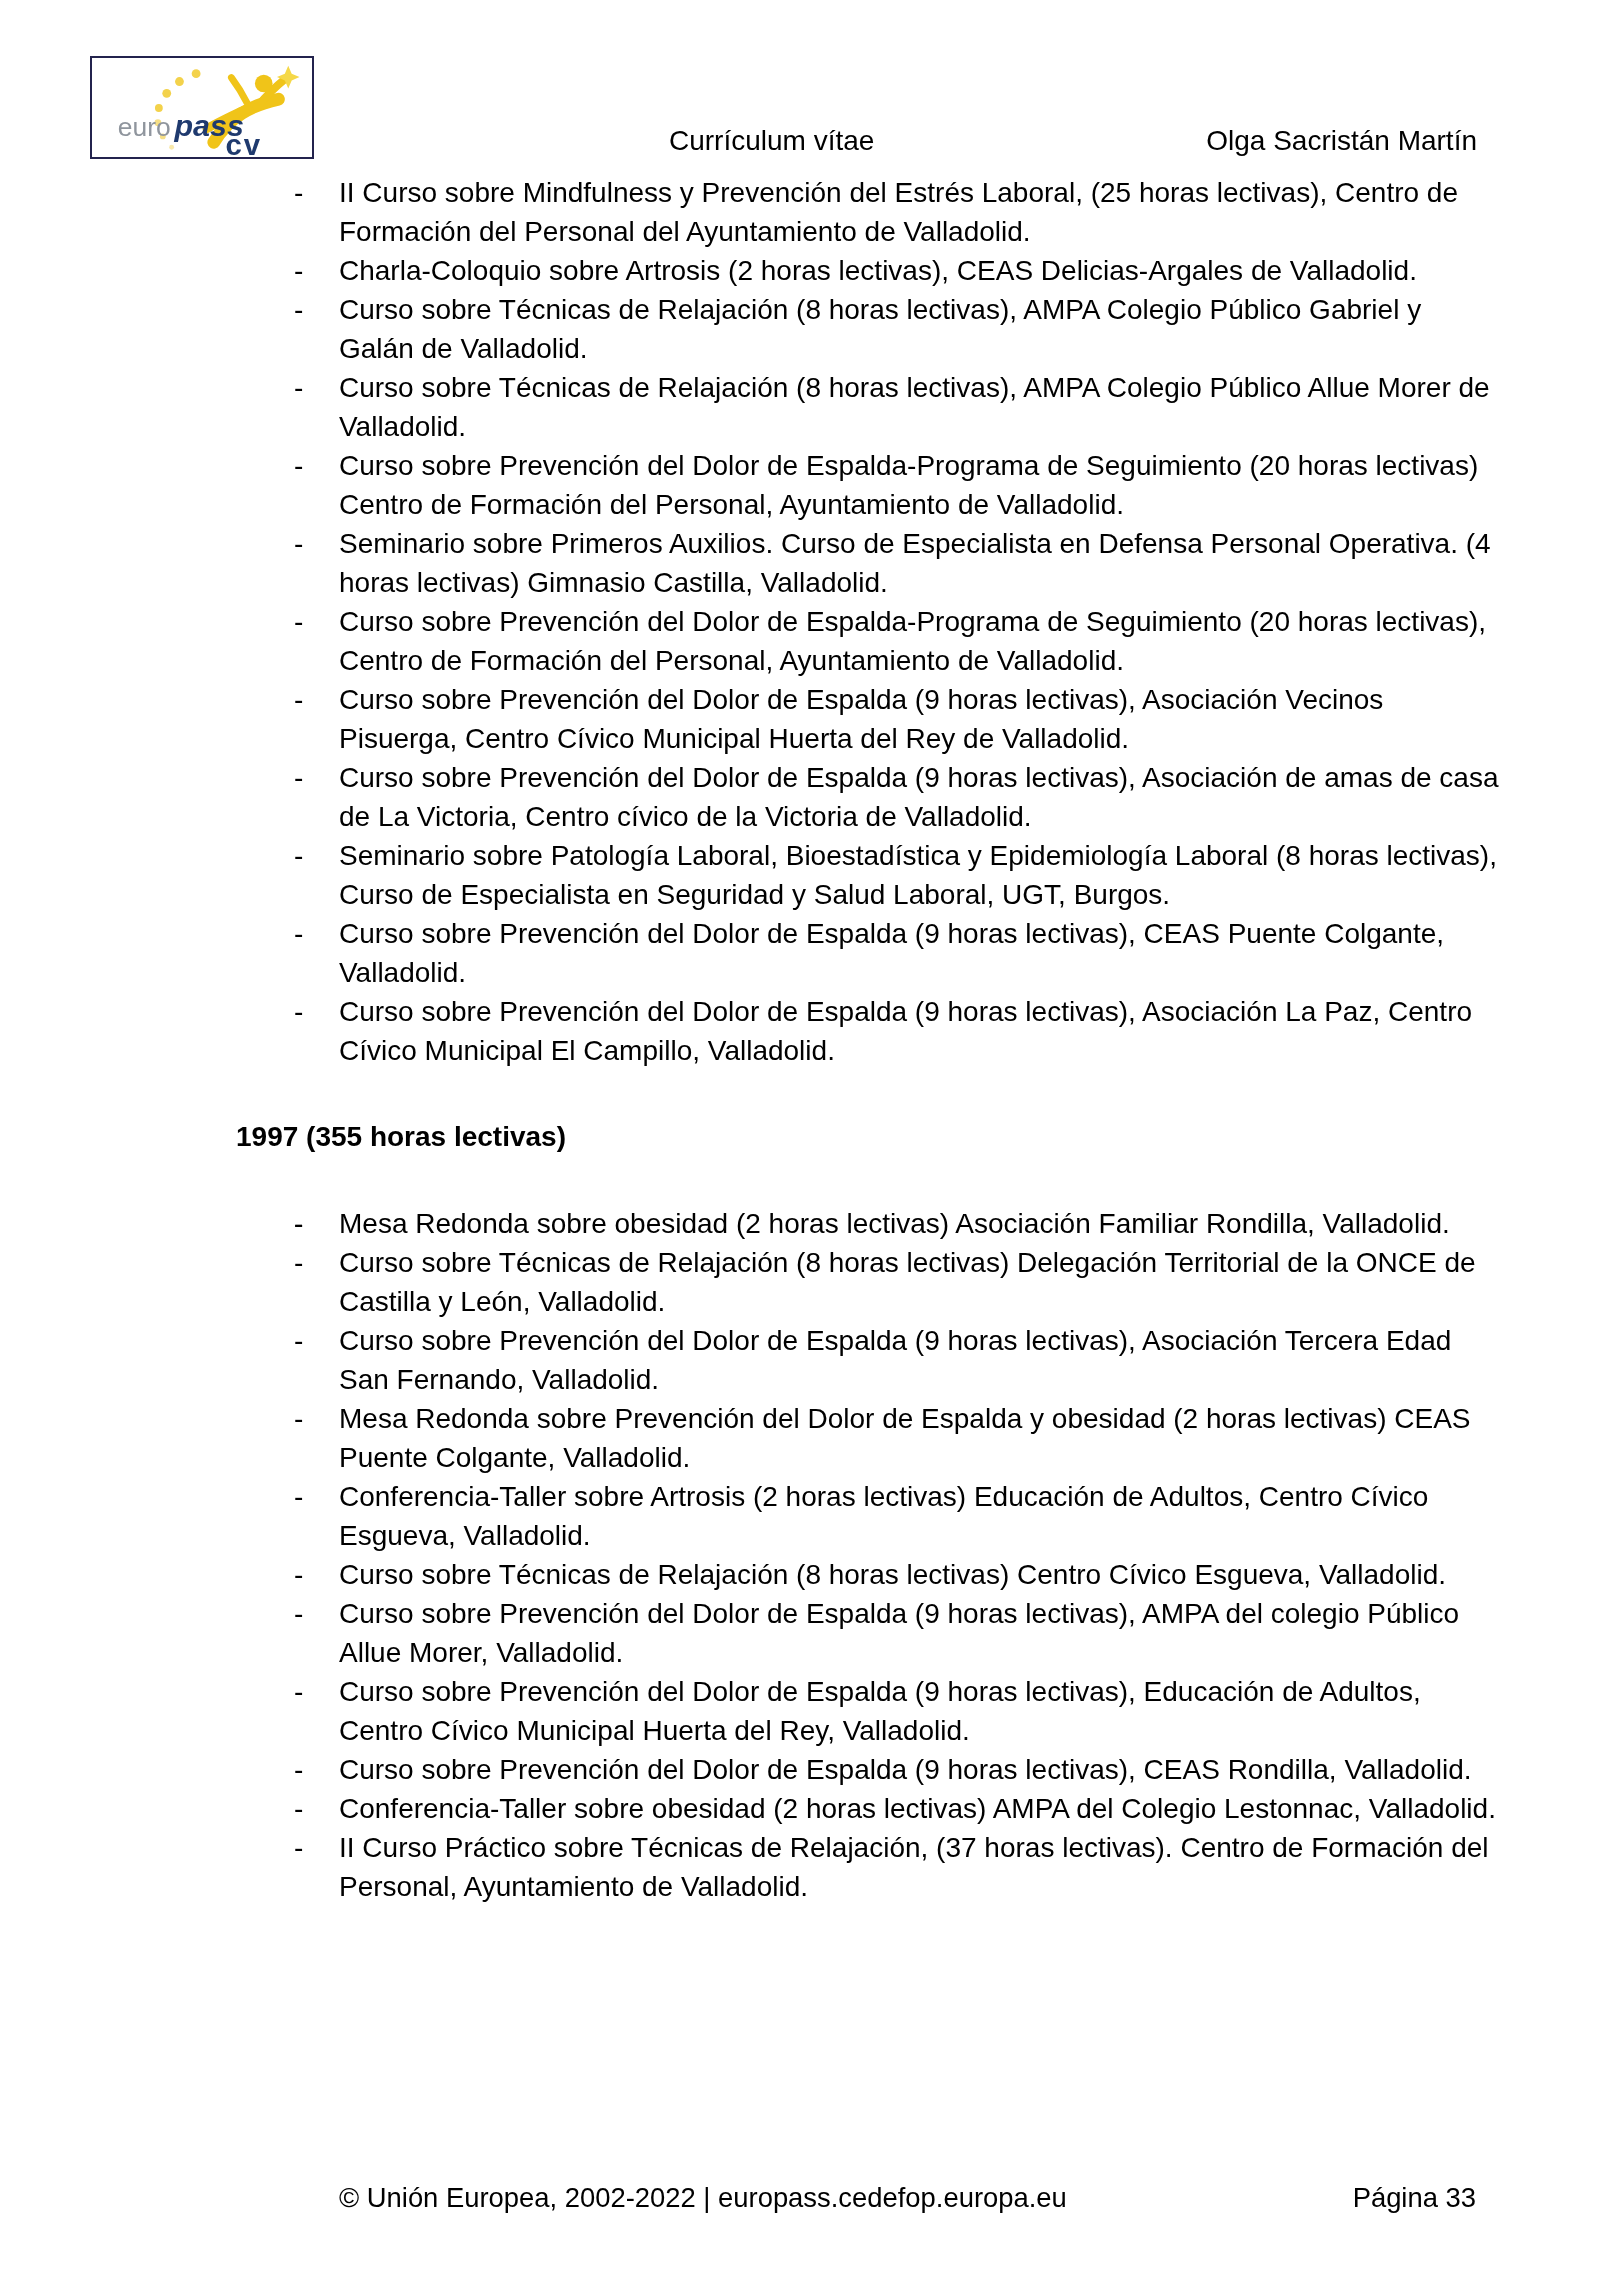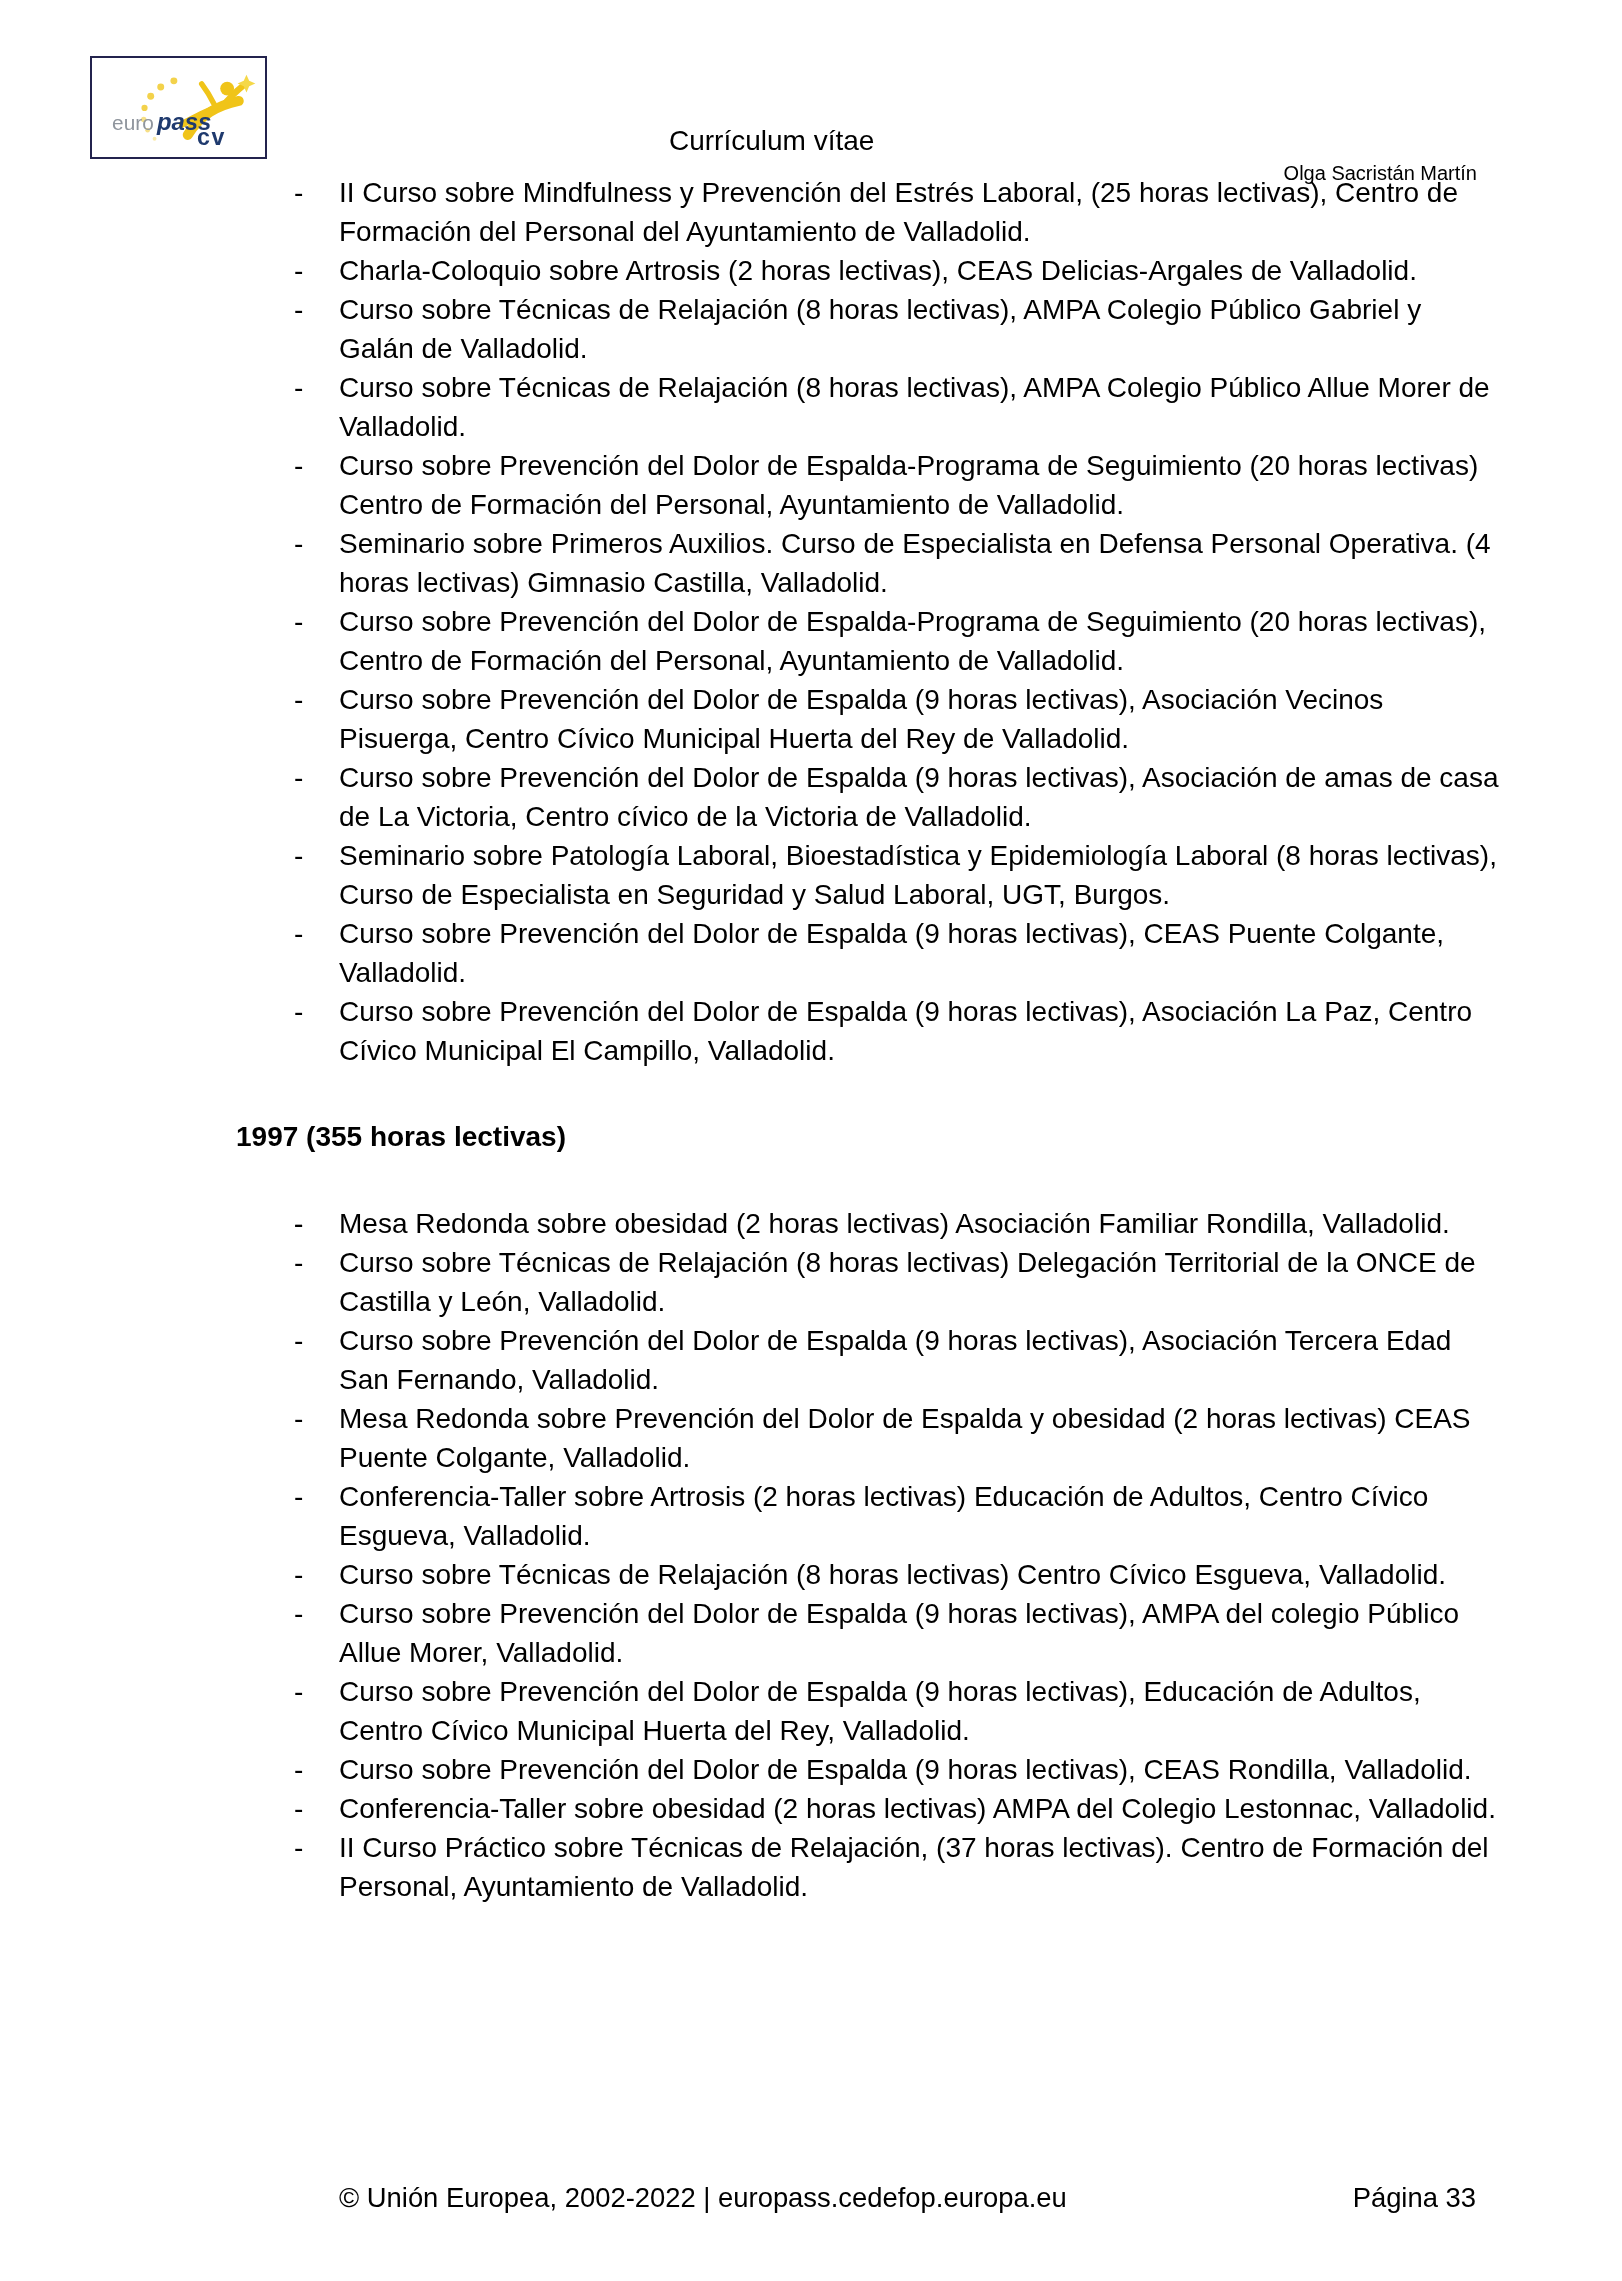--- a/index.html
+++ b/index.html
@@ -6,33 +6,33 @@
   body {
     width:1622px; height:2282px;
     background:#ffffff;
     font-family:"Liberation Sans", sans-serif;
     color:#000000;
     position:relative;
     overflow:hidden;
   }
   .logo-box {
     position:absolute; left:90px; top:56px;
-    width:177px; height:103px;
+    width:224px; height:103px;
     border:2px solid #23234d;
     box-sizing:border-box;
     background:#ffffff;
   }
   .logo-box svg { width:100%; height:100%; display:block; }
   .header-title {
     position:absolute; top:125px; left:621px;
     font-size:28px; line-height:32px; white-space:nowrap;margin-left:48px;
   }
   .header-name {
     position:absolute; top:125px; right:145px;
-    font-size:20px; line-height:32px; white-space:nowrap;margin-top:32px;
+    font-size:28px; line-height:32px; white-space:nowrap;
   }
   #content {
     position:absolute; left:236px; top:173px; width:1266px;
     font-size:28px; line-height:39px;
   }
   .course-list { margin-left:58px; }
   .item { position:relative; padding-left:45px; }
   .marker { position:absolute; left:0; top:0; }
   .year-heading { font-weight:bold; margin:47px 0 48px 0; }
   .footer-left {

